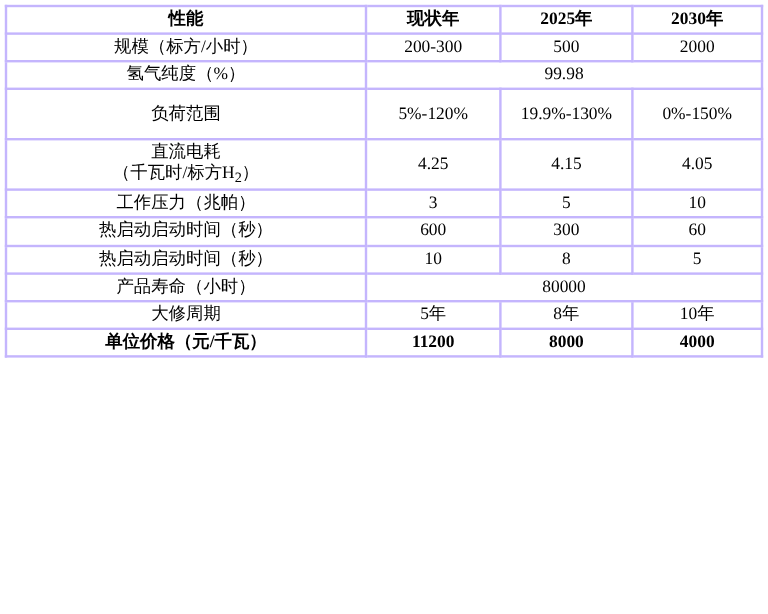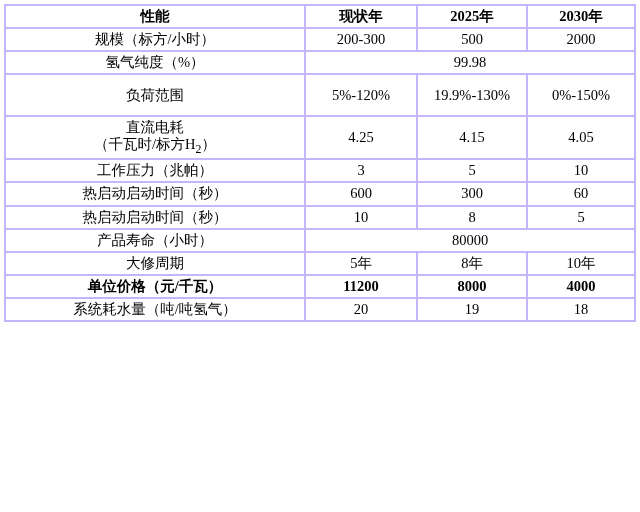--- a/index.html
+++ b/index.html
@@ -149,21 +149,15 @@
         <td class="val">10年</td>
       </tr>
 
       <tr>
         <td class="bold">单位价格（元/千瓦）</td>
         <td class="bold">11200</td>
         <td class="bold">8000</td>
         <td class="bold">4000</td>
       </tr>
 
-      <tr>
-        <td class="label">系统耗水量（吨/吨氢气）</td>
-        <td class="val">20</td>
-        <td class="val">19</td>
-        <td class="val">18</td>
-      </tr>
     </tbody>
   </table>
 </div>
 
 </body></html>

